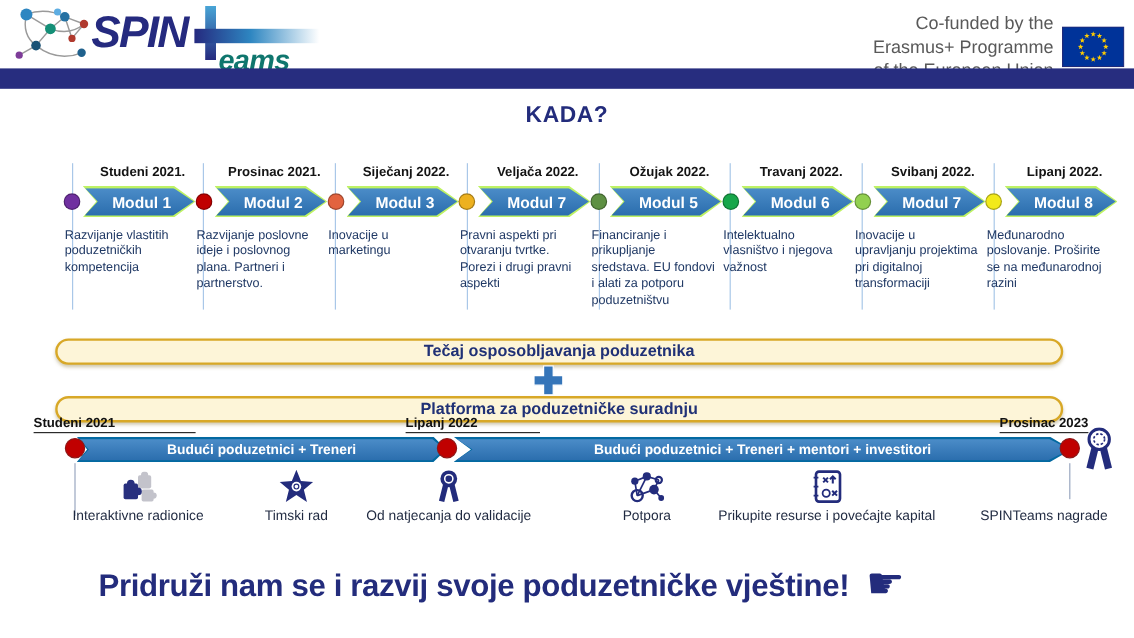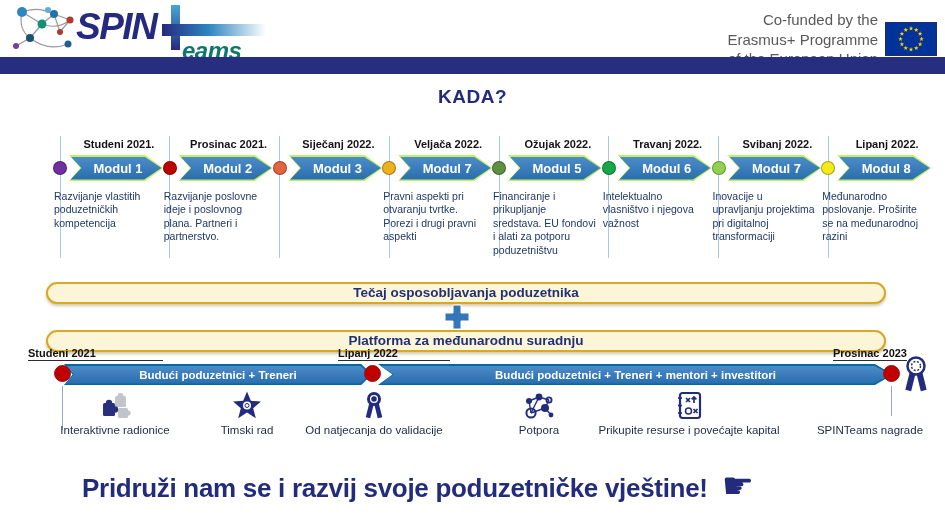--- a/index.html
+++ b/index.html
@@ -174,20 +174,21 @@
   </div>
   <div class="mcol">
     <div class="vline"></div>
     <div class="month">Siječanj 2022.</div>
     <span class="mdot" style="background-color: rgb(226, 99, 63);"></span>
     <div class="marrow">
         <div class="marrow-in">
           <span>Modul 3</span>
         </div>
       </div>
+    <div class="desc">Inovacije u marketingu</div>
   </div>
   <div class="mcol">
     <div class="vline"></div>
     <div class="month">Veljača 2022.</div>
     <span class="mdot" style="background-color: rgb(237, 177, 31);"></span>
     <div class="marrow">
         <div class="marrow-in">
           <span>Modul 7</span>
         </div>
       </div>
@@ -238,21 +239,21 @@
     <div class="desc">Međunarodno poslovanje. Proširite se na međunarodnoj razini</div>
   </div>
 </div>
 
 <div class="banner banner-1">Tečaj osposobljavanja poduzetnika</div>
 <div class="plus-wrap">
   <svg width="26" height="26" viewBox="0 0 26 26">
     <path d="M9 1 h8 v8 h8 v8 h-8 v8 h-8 v-8 h-8 v-8 h8 Z" fill="#3575B9" stroke="#ffffff" stroke-width="1"></path>
   </svg>
 </div>
-<div class="banner banner-2">Platforma za međunarodnu suradnju</div>
+<div class="banner banner-2">Platforma za poduzetničke suradnju</div>
 
 <div class="ms-label ms-1">Studeni 2021</div>
 <div class="ms-label ms-2">Lipanj 2022</div>
 <div class="ms-label ms-3">Prosinac 2023</div>
 
 <div class="tarrow tarrow-1">
   <div class="tarrow-in">
       <span>Budući poduzetnici + Treneri</span>
     </div>
 </div>

